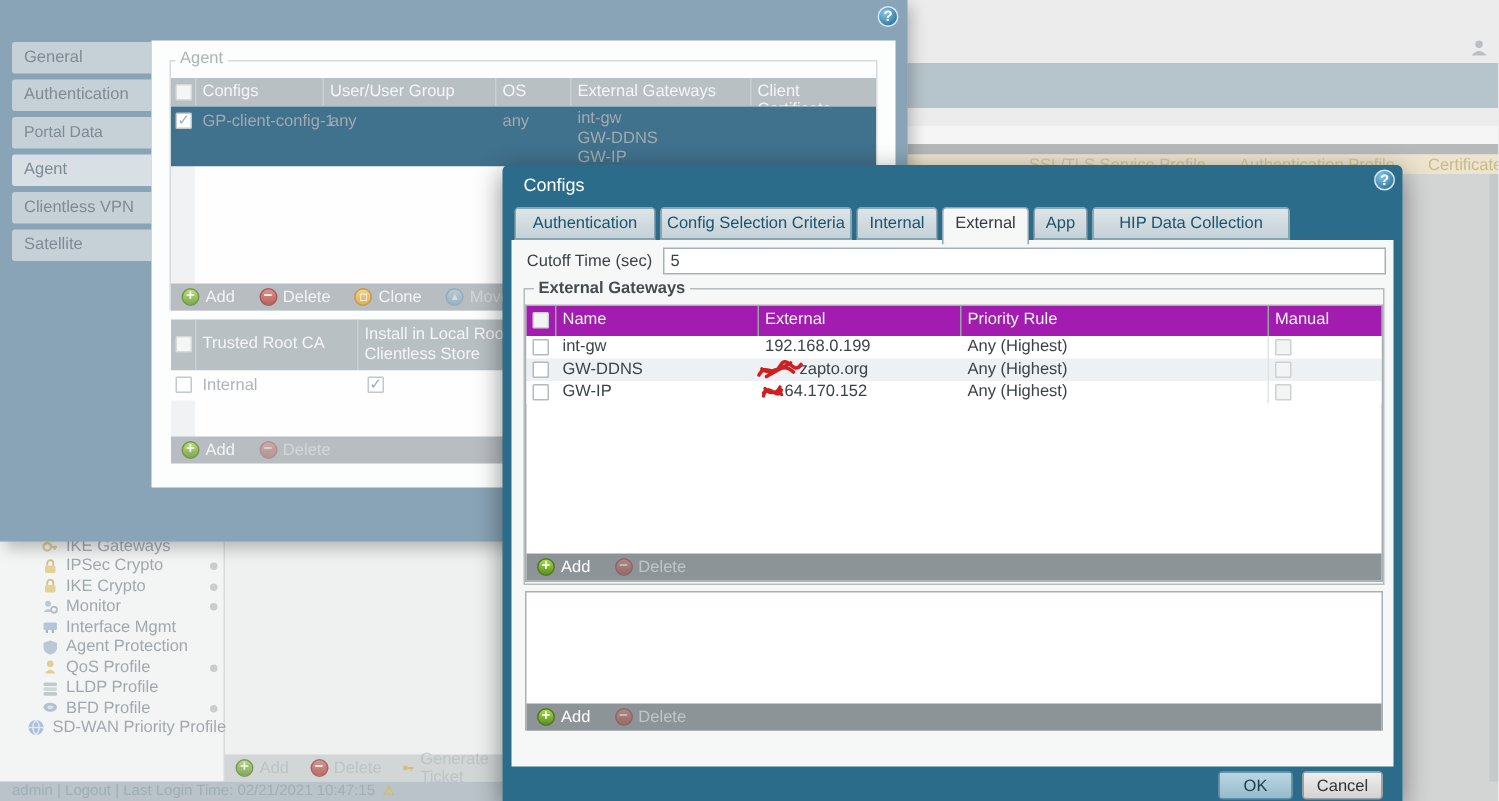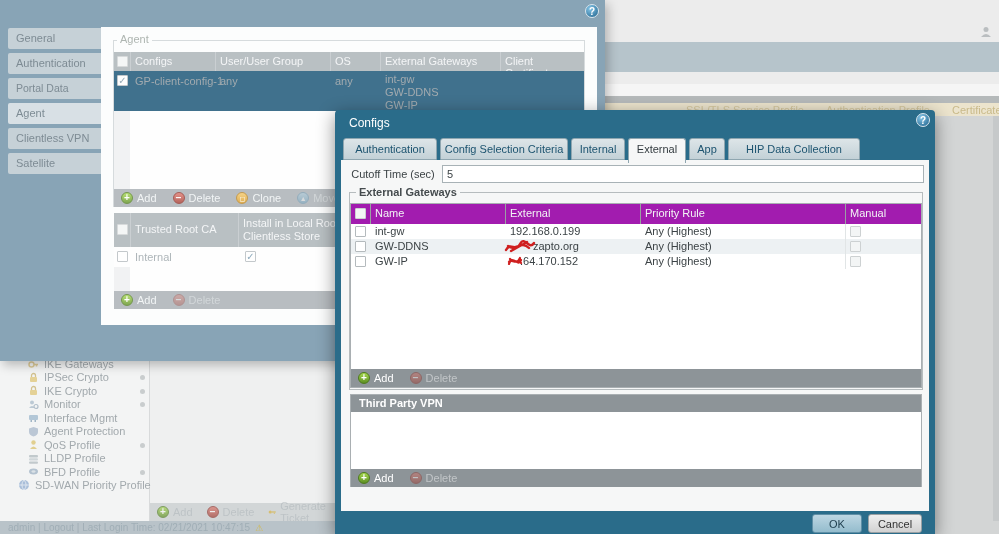--- a/index.html
+++ b/index.html
@@ -346,21 +346,20 @@
               <span>Add</span>
             </span>
           <span class="barbtn dis">
               <span class="ib del"></span>
               <span>Delete</span>
             </span>
         </div>
       </div>
 
       <div class="abs" style="left:9px;top:234px;width:572px;height:93px;background:#fff;border:1px solid #a9afb2">
-        <div class="abs" style="left:0;top:0;width:570px;height:17px;background:#8d9498;color:#fff;font-weight:bold;padding:2px 0 0 8px">Third Party VPN</div>
         <div class="abs" style="left:0;top:74px;width:570px;height:18px;background:#8d9498;display:flex;align-items:center;gap:16px;padding-left:7px;color:#fff">
           <span class="barbtn">
               <span class="ib add"></span>
               <span>Add</span>
             </span>
           <span class="barbtn dis">
               <span class="ib del"></span>
               <span>Delete</span>
             </span>
         </div>

